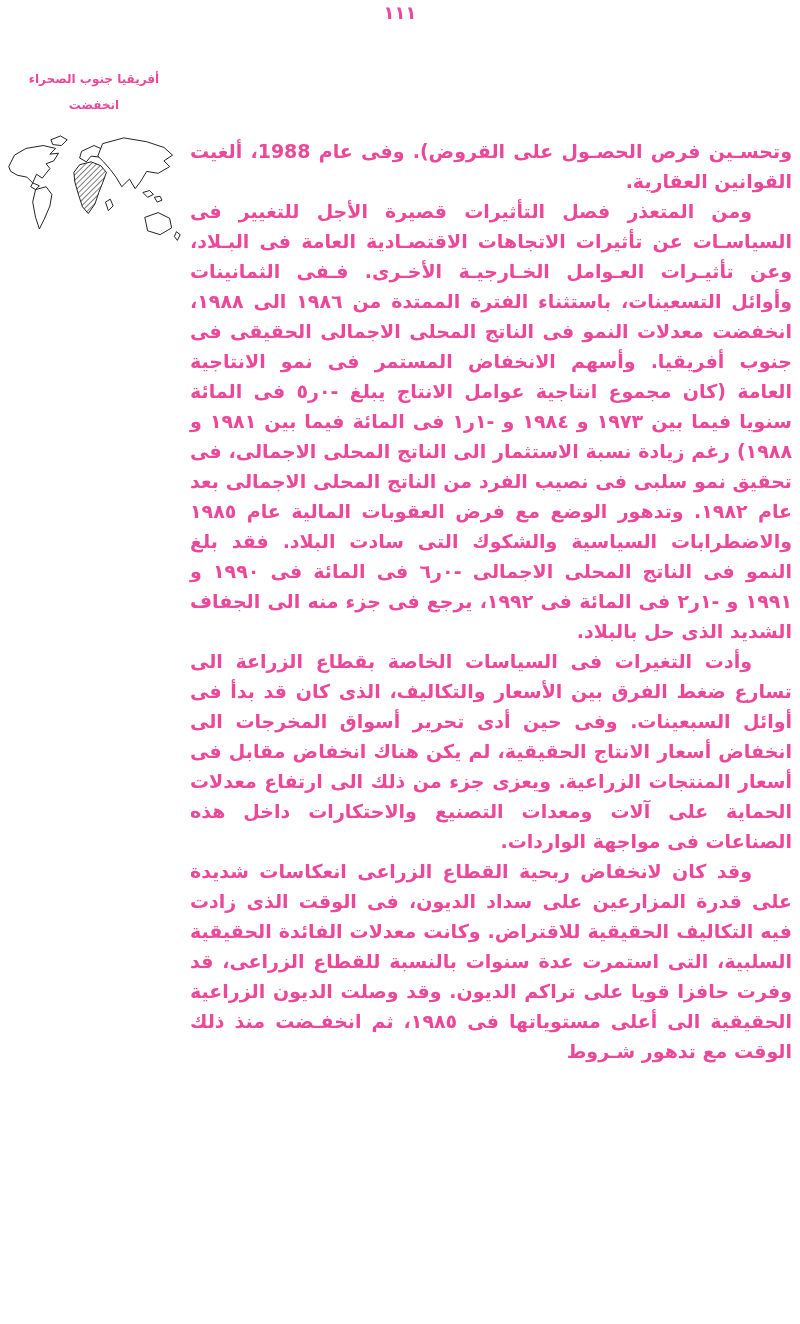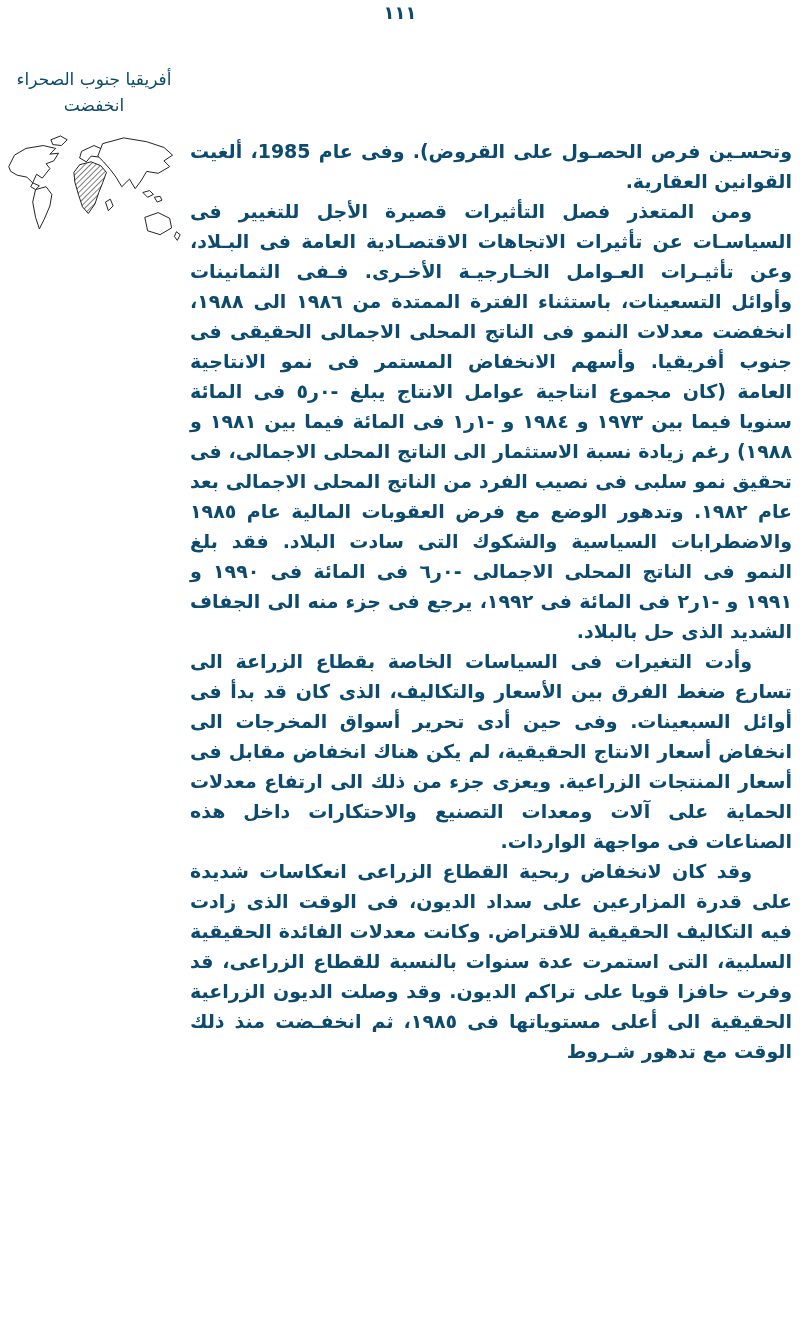--- a/index.html
+++ b/index.html
@@ -5,21 +5,21 @@
   html, body {
     margin: 0;
     padding: 0;
     background: #ffffff;
   }
   .page {
     position: relative;
     width: 800px;
     height: 1324px;
     background: #ffffff;
-    color: #0c4a6e;
+    color: #ec4899;
     font-family: "DejaVu Sans", sans-serif;
     overflow: hidden;
   }
   .page-number {
     position: absolute;
     top: 2px;
     left: 0;
     width: 100%;
     text-align: center;
     font-size: 18px;
@@ -28,22 +28,22 @@
   }
   .sidebar {
     position: absolute;
     top: 66px;
     left: 0;
     width: 188px;
     text-align: center;
     direction: rtl;
   }
   .sidebar-heading {
-    font-size: 17px;
-    font-weight: normal;
+    font-size: 12px;
+    font-weight: bold;
     line-height: 26px;
   }
   .sidebar-map {
     margin-top: 14px;
   }
   .sidebar-map svg {
     display: block;
     margin: 0 auto;
   }
   .main-text {
@@ -109,19 +109,19 @@
 
           <path d="M107,73 l5,-3 3,7 -5,5 z"></path>
 
           <path d="M80,34 L92,31 102,35 108,42 104,53 100,63 96,75 89,85 83,78 79,66 75,52 74,42 Z" fill="url(#hatch)"></path>
         </g>
       </svg>
     </div>
   </div>
 
   <div class="main-text">
-    <p class="p-first">وتحسـين فرص الحصـول على القروض). وفى عام 1985، ألغيت القوانين العقارية.</p>
+    <p class="p-first">وتحسـين فرص الحصـول على القروض). وفى عام 1988، ألغيت القوانين العقارية.</p>
     <p>ومن المتعذر فصل التأثيرات قصيرة الأجل للتغيير فى السياسـات عن تأثيرات الاتجاهات الاقتصـادية العامة فى البـلاد، وعن تأثيـرات العـوامل الخـارجيـة الأخـرى. فـفى الثمانينات وأوائل التسعينات، باستثناء الفترة الممتدة من ١٩٨٦ الى ١٩٨٨، انخفضت معدلات النمو فى الناتج المحلى الاجمالى الحقيقى فى جنوب أفريقيا. وأسهم الانخفاض المستمر فى نمو الانتاجية العامة (كان مجموع انتاجية عوامل الانتاج يبلغ -٠ر٥ فى المائة سنويا فيما بين ١٩٧٣ و ١٩٨٤ و -١ر١ فى المائة فيما بين ١٩٨١ و ١٩٨٨) رغم زيادة نسبة الاستثمار الى الناتج المحلى الاجمالى، فى تحقيق نمو سلبى فى نصيب الفرد من الناتج المحلى الاجمالى بعد عام ١٩٨٢. وتدهور الوضع مع فرض العقوبات المالية عام ١٩٨٥ والاضطرابات السياسية والشكوك التى سادت البلاد. فقد بلغ النمو فى الناتج المحلى الاجمالى -٠ر٦ فى المائة فى ١٩٩٠ و ١٩٩١ و -١ر٢ فى المائة فى ١٩٩٢، يرجع فى جزء منه الى الجفاف الشديد الذى حل بالبلاد.</p>
     <p>وأدت التغيرات فى السياسات الخاصة بقطاع الزراعة الى تسارع ضغط الفرق بين الأسعار والتكاليف، الذى كان قد بدأ فى أوائل السبعينات. وفى حين أدى تحرير أسواق المخرجات الى انخفاض أسعار الانتاج الحقيقية، لم يكن هناك انخفاض مقابل فى أسعار المنتجات الزراعية. ويعزى جزء من ذلك الى ارتفاع معدلات الحماية على آلات ومعدات التصنيع والاحتكارات داخل هذه الصناعات فى مواجهة الواردات.</p>
     <p>وقد كان لانخفاض ربحية القطاع الزراعى انعكاسات شديدة على قدرة المزارعين على سداد الديون، فى الوقت الذى زادت فيه التكاليف الحقيقية للاقتراض. وكانت معدلات الفائدة الحقيقية السلبية، التى استمرت عدة سنوات بالنسبة للقطاع الزراعى، قد وفرت حافزا قويا على تراكم الديون. وقد وصلت الديون الزراعية الحقيقية الى أعلى مستوياتها فى ١٩٨٥، ثم انخفـضت منذ ذلك الوقت مع تدهور شـروط</p>
   </div>
 
 </div>
 
 </body></html>

